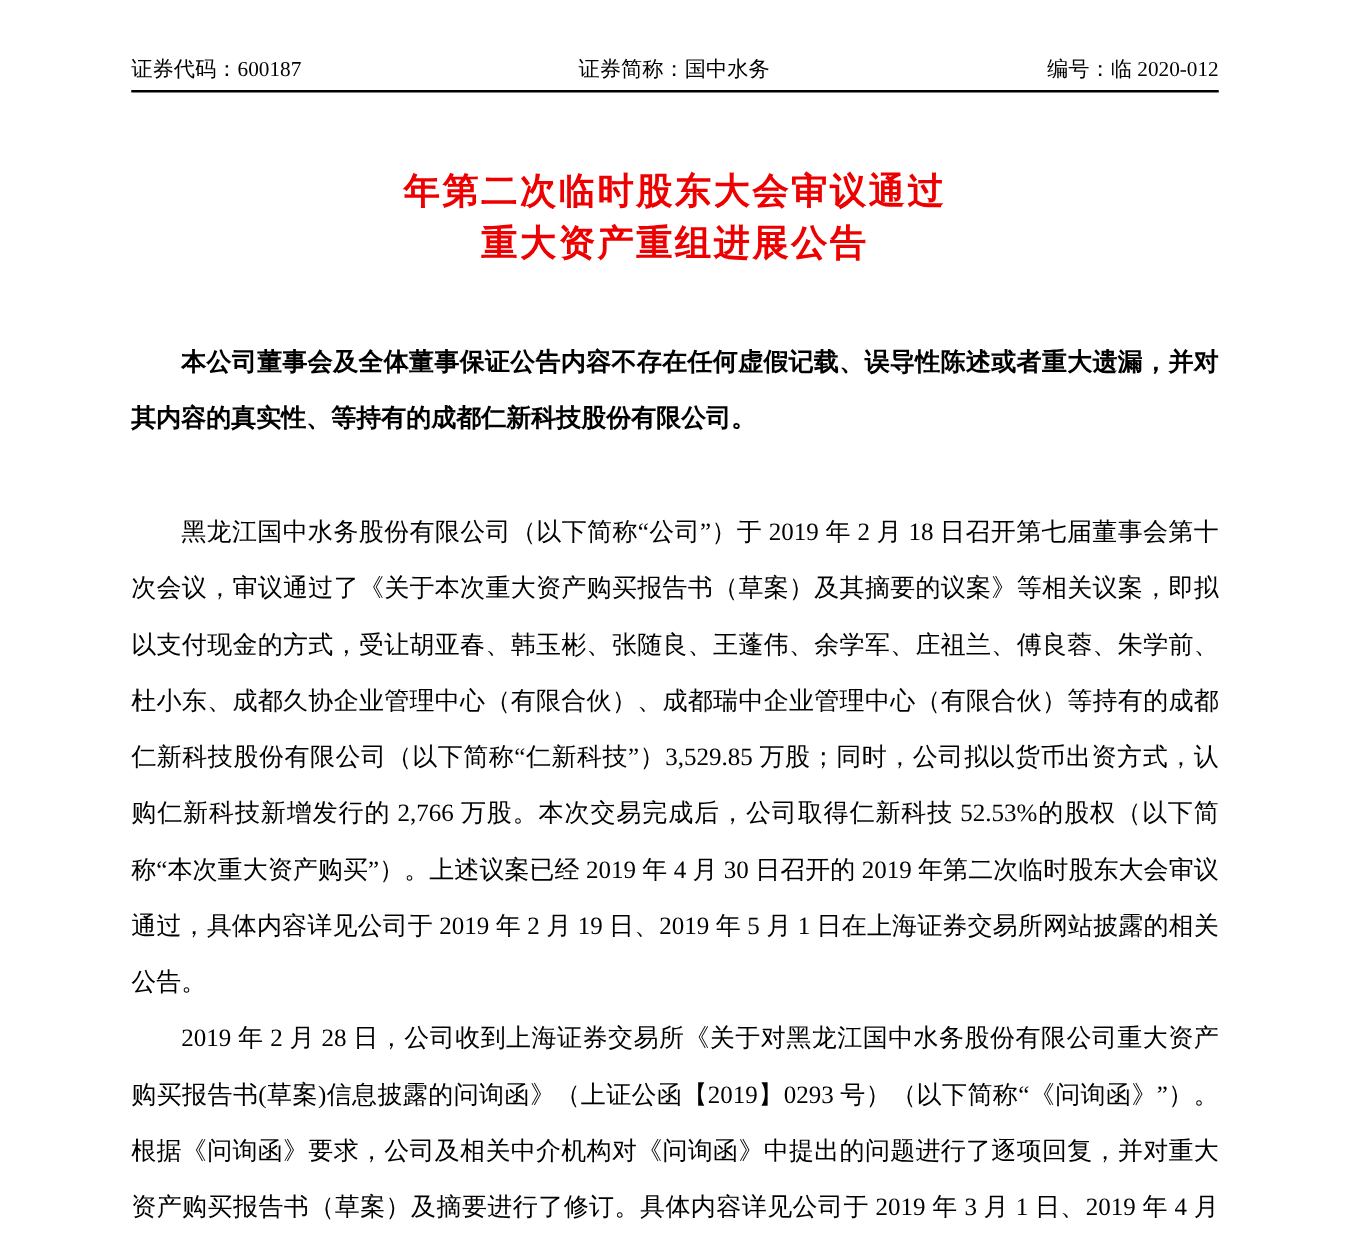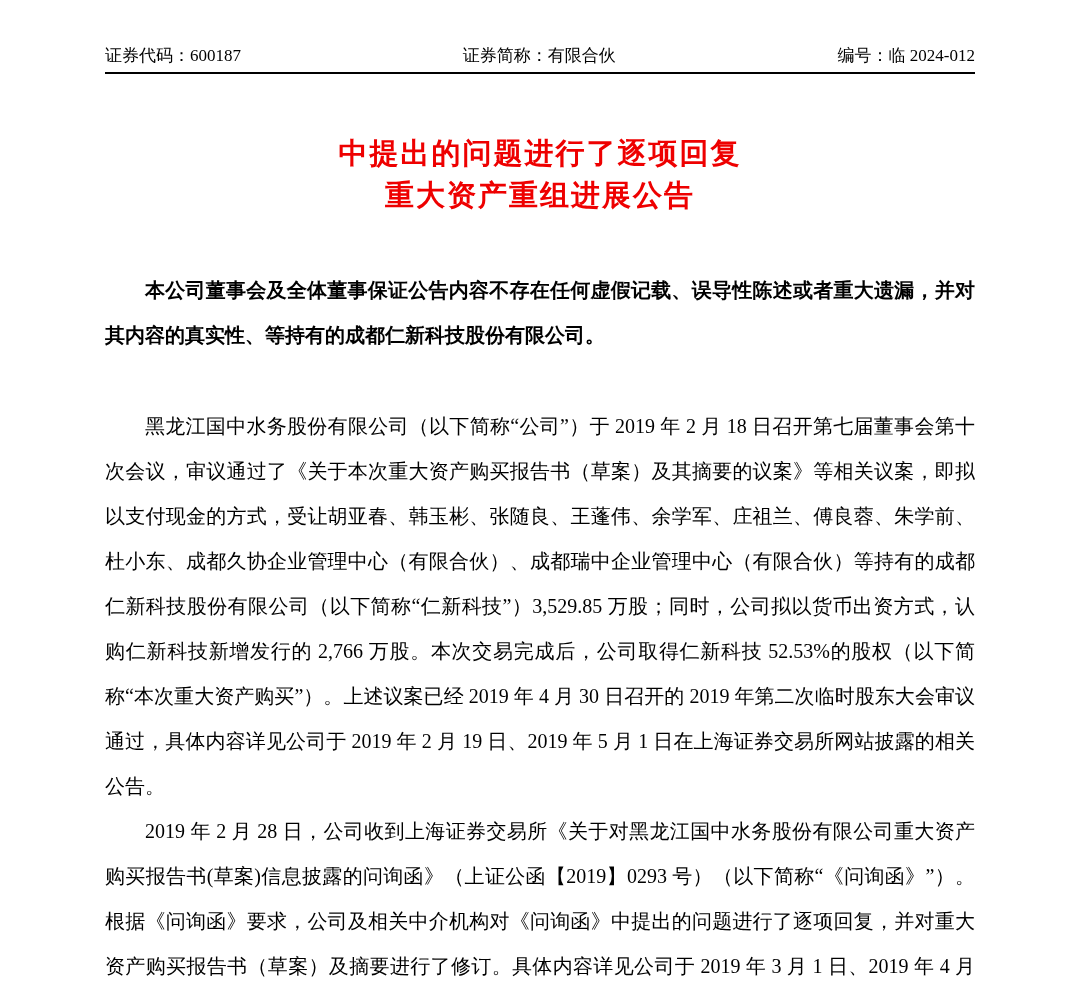--- a/index.html
+++ b/index.html
@@ -54,25 +54,25 @@
   }
   .first-body-para { margin-top: 46px; }
 </style>
 </head>
 <body>
 
 <div class="page">
 
   <div class="doc-header">
     <span>证券代码：600187</span>
-    <span>证券简称：有限合伙</span>
-    <span>编号：临 2024-012</span>
+    <span>证券简称：国中水务</span>
+    <span>编号：临 2020-012</span>
   </div>
 
-  <div class="doc-title-1">中提出的问题进行了逐项回复</div>
+  <div class="doc-title-1">年第二次临时股东大会审议通过</div>
   <div class="doc-title-2">重大资产重组进展公告</div>
 
   <p class="para declaration">本公司董事会及全体董事保证公告内容不存在任何虚假记载、误导性陈述或者重大遗漏，并对其内容的真实性、等持有的成都仁新科技股份有限公司。</p>
 
   <p class="para first-body-para">黑龙江国中水务股份有限公司（以下简称“公司”）于 2019 年 2 月 18 日召开第七届董事会第十次会议，审议通过了《关于本次重大资产购买报告书（草案）及其摘要的议案》等相关议案，即拟以支付现金的方式，受让胡亚春、韩玉彬、张随良、王蓬伟、余学军、庄祖兰、傅良蓉、朱学前、杜小东、成都久协企业管理中心（有限合伙）、成都瑞中企业管理中心（有限合伙）等持有的成都仁新科技股份有限公司（以下简称“仁新科技”）3,529.85 万股；同时，公司拟以货币出资方式，认购仁新科技新增发行的 2,766 万股。本次交易完成后，公司取得仁新科技 52.53%的股权（以下简称“本次重大资产购买”）。上述议案已经 2019 年 4 月 30 日召开的 2019 年第二次临时股东大会审议通过，具体内容详见公司于 2019 年 2 月 19 日、2019 年 5 月 1 日在上海证券交易所网站披露的相关公告。</p>
 
   <p class="para">2019 年 2 月 28 日，公司收到上海证券交易所《关于对黑龙江国中水务股份有限公司重大资产购买报告书(草案)信息披露的问询函》（上证公函【2019】0293 号）（以下简称“《问询函》”）。根据《问询函》要求，公司及相关中介机构对《问询函》中提出的问题进行了逐项回复，并对重大资产购买报告书（草案）及摘要进行了修订。具体内容详见公司于 2019 年 3 月 1 日、2019 年 4 月 13 日在上海证券交易所网站披露的相关公告。</p>
 
 </div>
 

